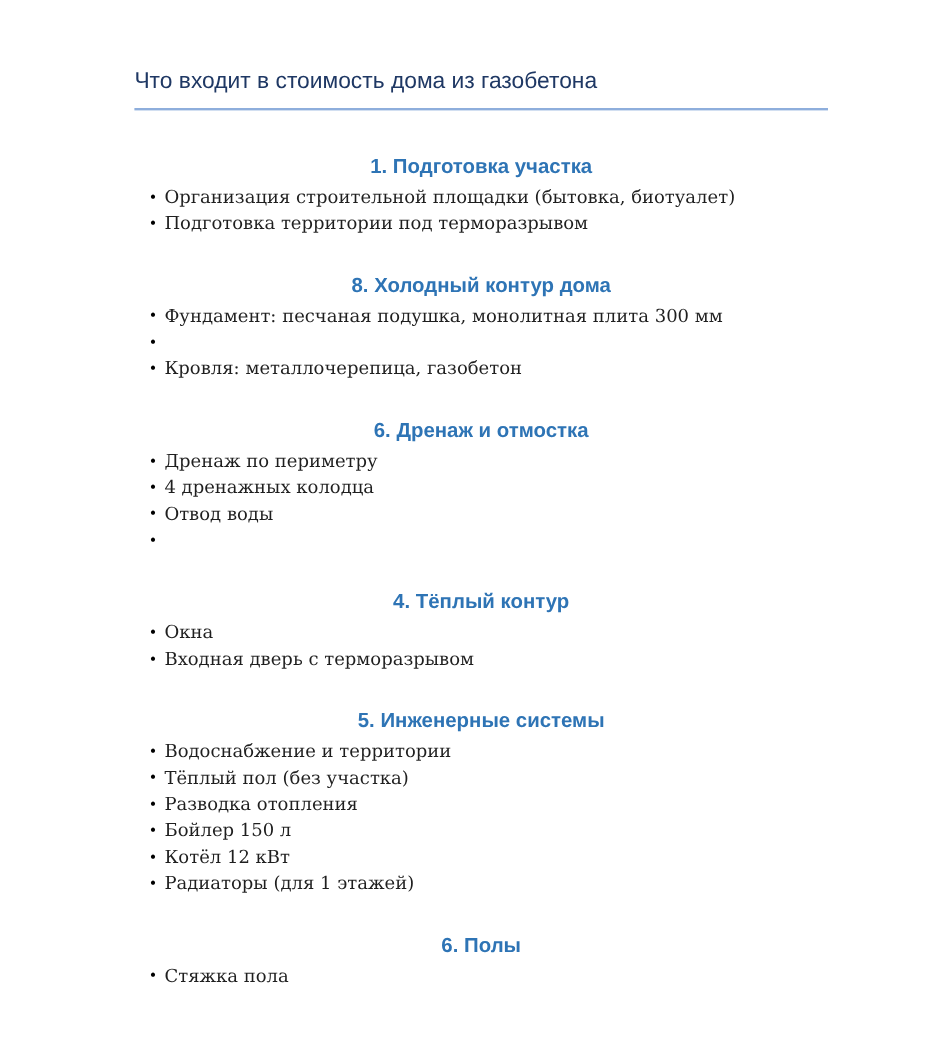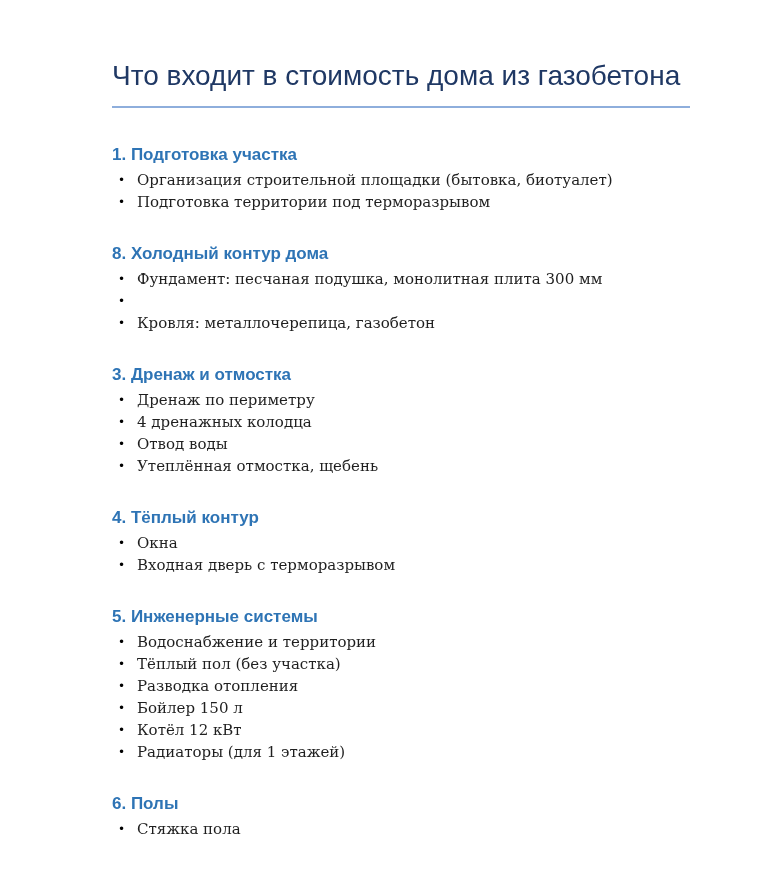--- a/index.html
+++ b/index.html
@@ -15,28 +15,28 @@
     font-family:"Liberation Sans", sans-serif;
   }
   .page{
     width:779px;height:883px;
     padding:46px 89px 0 112px;
     background:#ffffff;
   }
   .doc-title{
     font-family:"Liberation Sans", sans-serif;
     font-weight:400;
-    font-size:28px;
-    line-height:60px;
+    font-size:19px;
+    line-height:44px;
     color:var(--title-color);
     max-width:578px;
     border-bottom:2px solid var(--rule-color);
     padding-bottom:0;
   }
-  .sections{max-width:578px;}
+  .sections{max-width:578px;text-align:center;}
   .section-heading{
     font-family:"Liberation Sans", sans-serif;
     font-weight:700;
     font-size:17px;
     line-height:21px;
     color:var(--heading-color);
     margin:30px 0 4px 0;
   }
   .sections section:first-child .section-heading{margin-top:36px;}
   ul.bullet-list{
@@ -92,37 +92,36 @@
             <span class="bullet">•</span>
           </li>
           <li>
             <span class="bullet">•</span>
             <span>Кровля: металлочерепица, газобетон</span>
           </li>
         </ul>
   </section>
 
   <section>
-    <h2 class="section-heading">3. Дренаж и отмостка</h2>
+    <h2 class="section-heading">6. Дренаж и отмостка</h2>
     <ul class="bullet-list">
           <li>
             <span class="bullet">•</span>
             <span>Дренаж по периметру</span>
           </li>
           <li>
             <span class="bullet">•</span>
             <span>4 дренажных колодца</span>
           </li>
           <li>
             <span class="bullet">•</span>
             <span>Отвод воды</span>
           </li>
           <li>
             <span class="bullet">•</span>
-            <span>Утеплённая отмостка, щебень</span>
           </li>
         </ul>
   </section>
 
   <section>
     <h2 class="section-heading">4. Тёплый контур</h2>
     <ul class="bullet-list">
           <li>
             <span class="bullet">•</span>
             <span>Окна</span>

